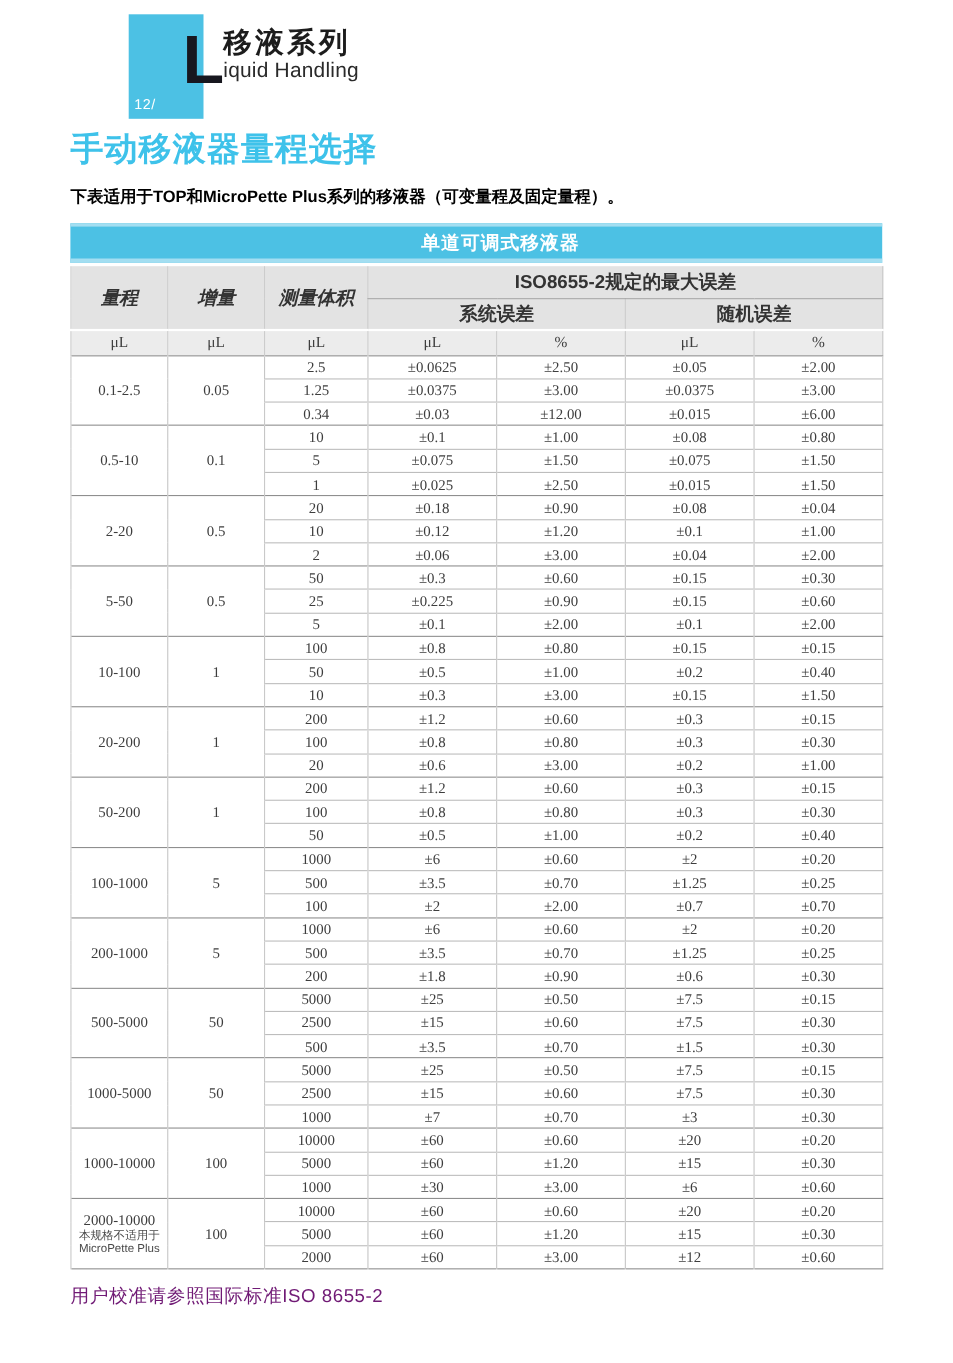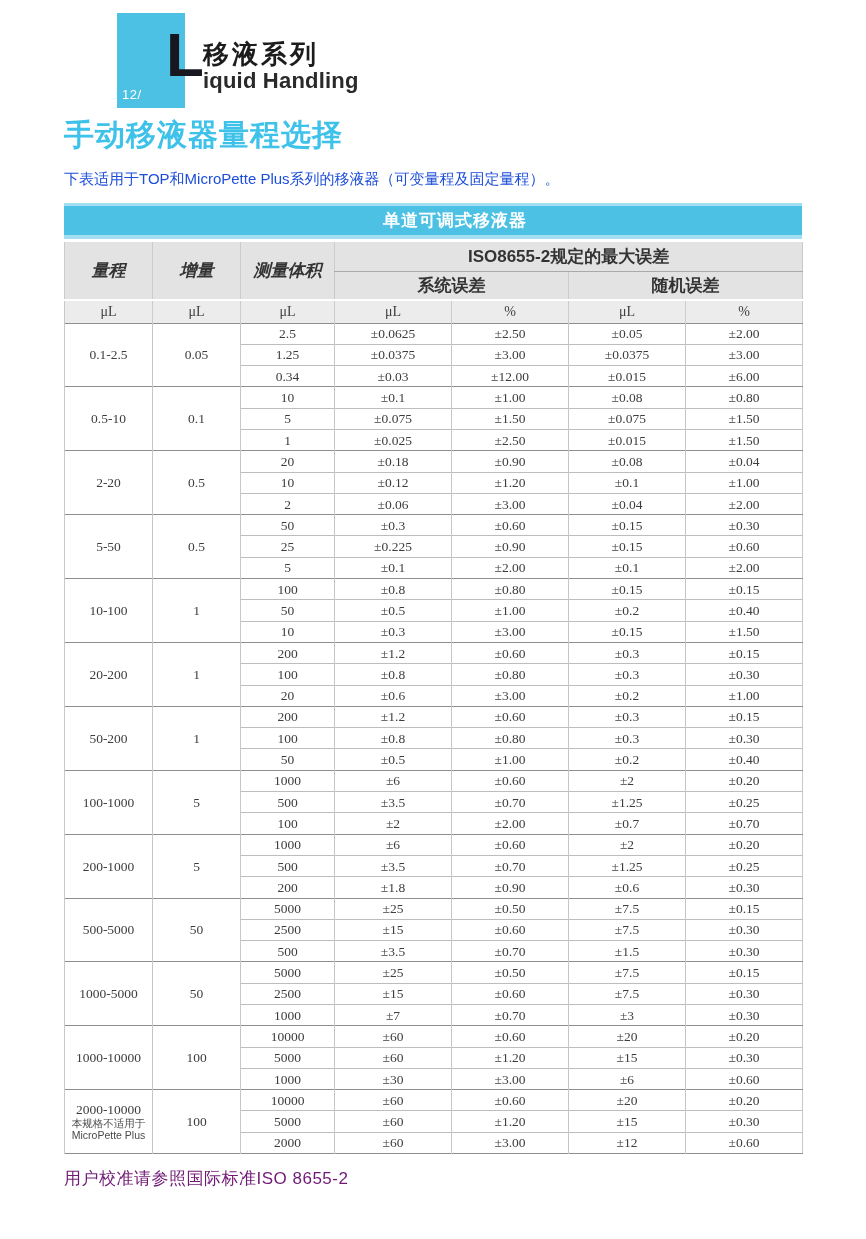--- a/index.html
+++ b/index.html
@@ -21,37 +21,37 @@
   .logo-page-num {
     position:absolute; left:5px; bottom:6px;
     color:#ffffff; font-size:13px; letter-spacing:0.5px;
   }
   .logo-L {
     position:absolute; left:49px; top:24px;
     font-family:"Liberation Sans", sans-serif;
     font-size:62px; font-weight:bold; line-height:62px;
     color:#17171f;
   }
-  .logo-text { position:absolute; left:86px; top:39px; }
+  .logo-text { position:absolute; left:86px; top:23px; }
   .logo-text .cn {
     font-size:26px; font-weight:bold; color:#1c1c1c; letter-spacing:3px;
     line-height:30px;
   }
   .logo-text .en {
-    font-size:22px; color:#2a2a2a; line-height:24px; letter-spacing:0.2px;font-weight:bold;
+    font-size:19px; color:#2a2a2a; line-height:24px; letter-spacing:0.2px;
   }
 
   
   .page-title {
     margin:20px 0 0 64px;
     font-size:30px; font-weight:bold; color:#3ec2ea; letter-spacing:1px;
   }
   .page-subtitle {
     margin:14px 0 0 64px;
-    font-size:15px; color:#1d4ed8;
+    font-size:15px; color:#000000;font-weight:bold;
   }
 
   
   .table-wrap { width:738px; margin:14px 0 0 64px; }
   .table-titlebar {
     background:#4cc1e4;
     border-top:3px solid #a3def1;
     border-bottom:4px solid #a3def1;
     height:36px;
     display:flex; align-items:center; justify-content:center;

